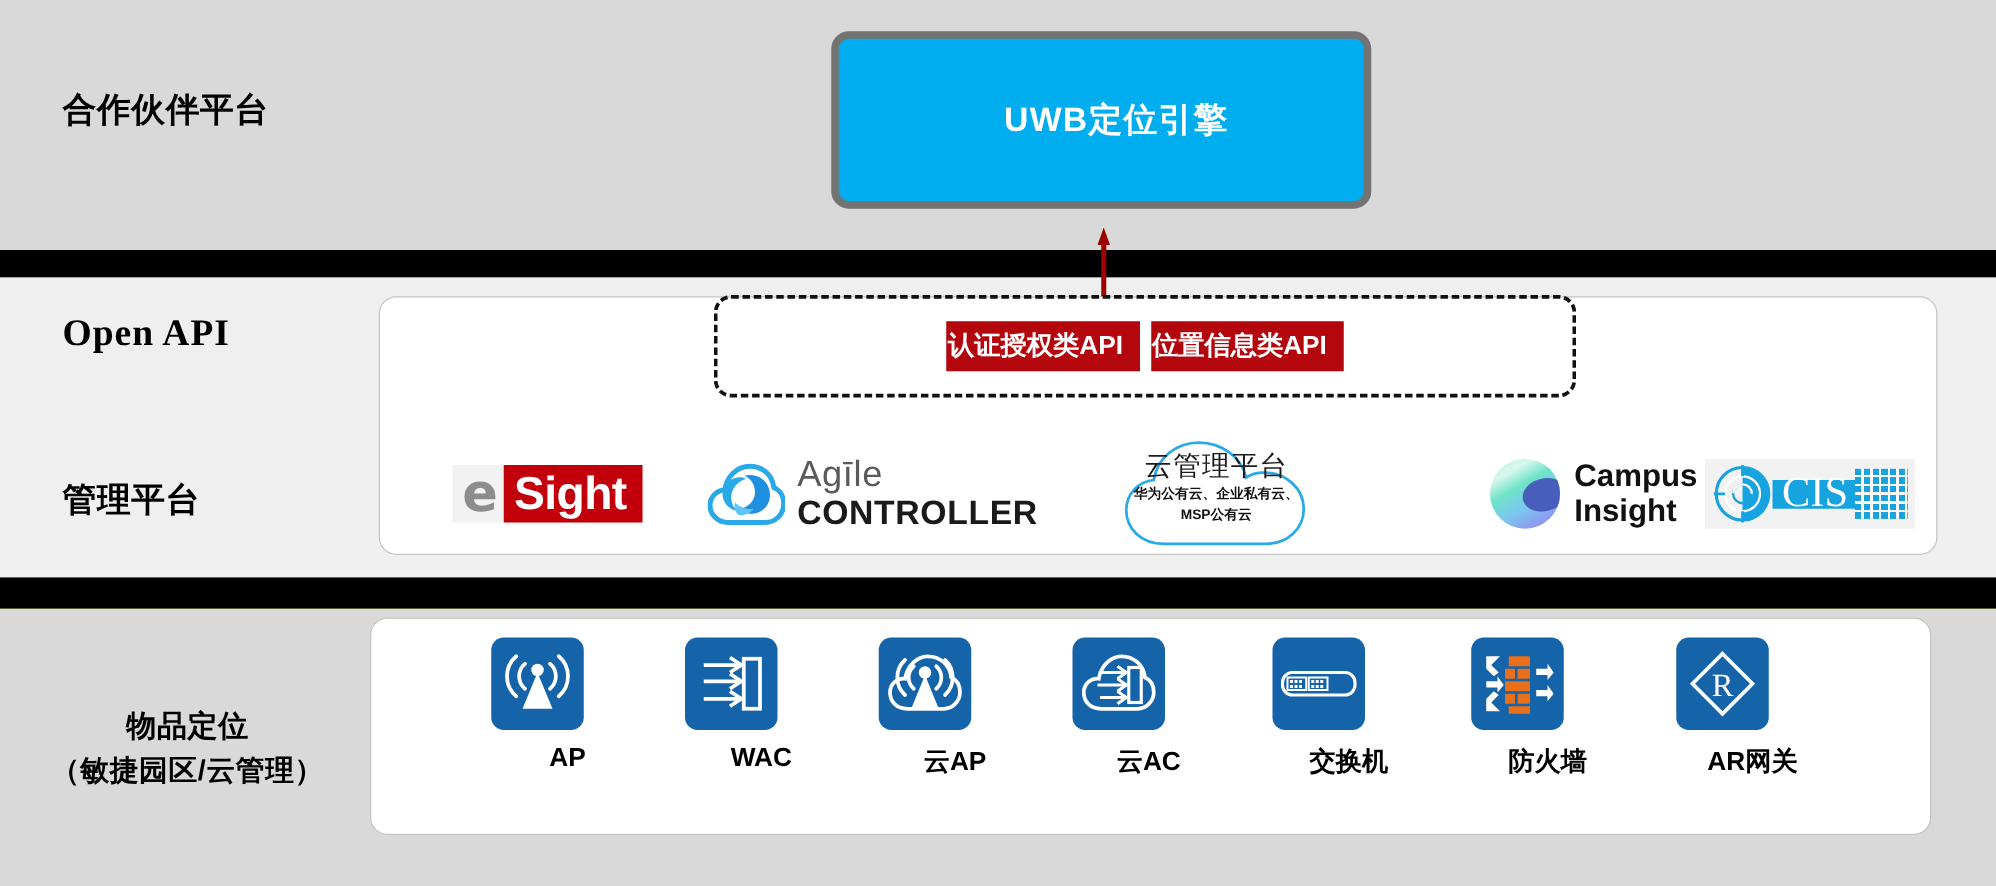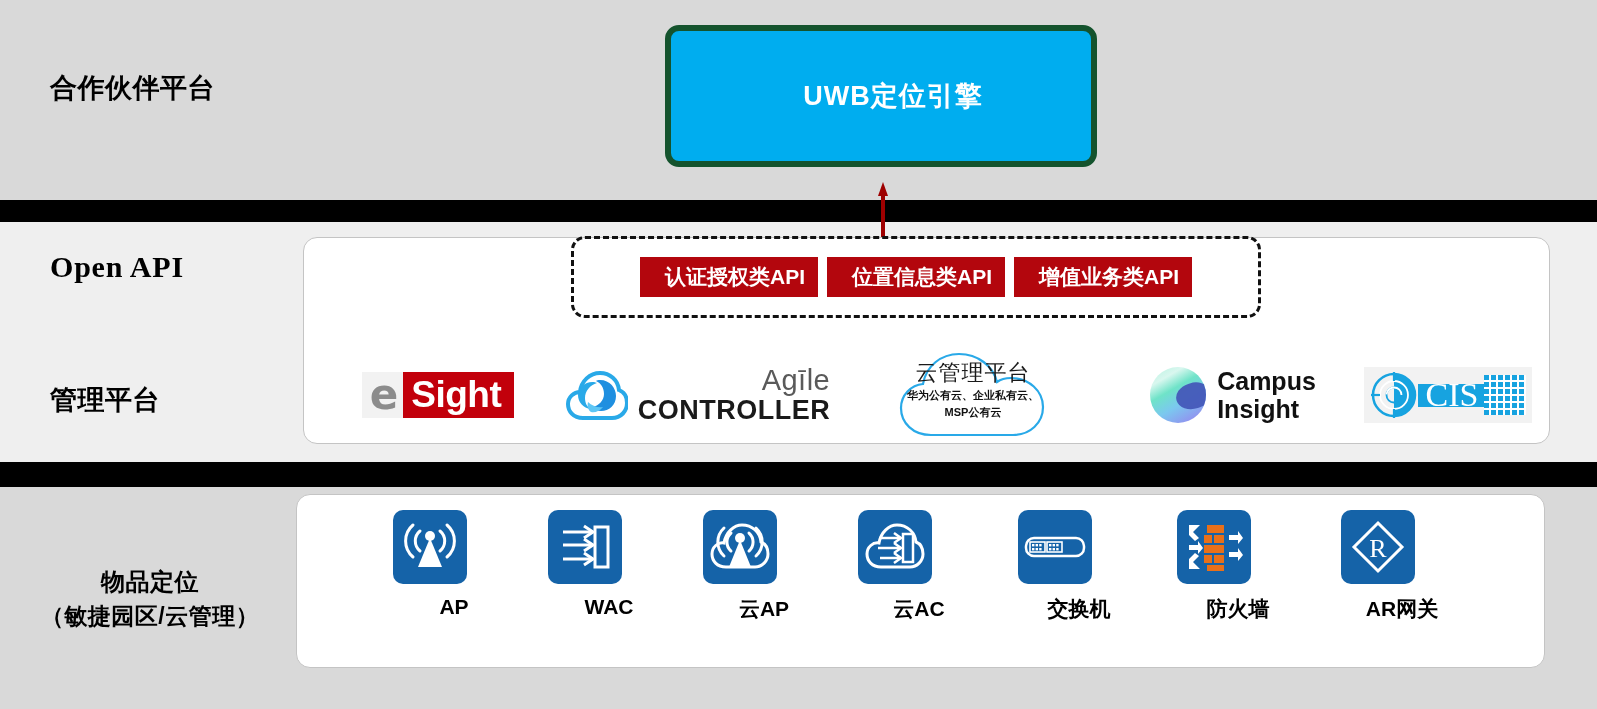--- a/index.html
+++ b/index.html
@@ -91,21 +91,21 @@
   }
 
   
   .uwb-box {
     position: absolute;
     left: 665px;
     top: 25px;
     width: 432px;
     height: 142px;
     background: #00adef;
-    border: 6px solid #14532d;
+    border: 6px solid #737373;
     border-radius: 14px;
     box-sizing: border-box;
     display: flex;
     flex-direction: column;
     align-items: center;
     justify-content: center;
     gap: 20px;
     padding-left: 24px;
   }
   .uwb-title {
@@ -166,21 +166,21 @@
     align-items: center;
     justify-content: center;
     gap: 9px;
     background: transparent;
   }
   .api-chip {
     background: #b3060d;
     color: #ffffff;
     font-size: 21px;
     font-weight: bold;
-    padding: 9px 13px 10px 25px;
+    padding: 9px 13px 10px 1px;
     line-height: 1;
     white-space: nowrap;
   }
 
   
   .logo-row {
     position: absolute;
     left: 303px;
     top: 345px;
     width: 1247px;
@@ -223,21 +223,20 @@
   
   .agile {
     display: flex;
     align-items: center;
     gap: 10px;
   }
   .agile-text {
     display: flex;
     flex-direction: column;
     line-height: 1;
-    text-align: right;
   }
   .agile-text .t1 {
     color: #5a5a5a;
     font-size: 29px;
     letter-spacing: 0.5px;
   }
   .agile-text .t2 {
     color: #1a1a1a;
     font-size: 27px;
     font-weight: bold;
@@ -400,21 +399,20 @@
   <svg class="arrow-up" viewBox="0 0 10 78">
     <polygon points="5,0 10,14 0,14" fill="#9e0000"></polygon>
     <rect x="3" y="12" width="4" height="66" fill="#9e0000"></rect>
   </svg>
 
   <div class="panel panel-platform"></div>
 
   <div class="api-group">
     <div class="api-chip">认证授权类API</div>
     <div class="api-chip">位置信息类API</div>
-    <div class="api-chip">增值业务类API</div>
   </div>
 
   <div class="logo-row">
 
     <div class="logo-slot" style="left:20px; width:230px;">
       <div class="esight">
         <div class="e">e</div>
         <div class="sight">Sight</div>
       </div>
     </div>
@@ -441,21 +439,21 @@
           <path d="M26 58 C26 47 36 40 48 41 C52 33 62 29 71 32" fill="none" stroke="#29a9e8" stroke-width="2" opacity="0"></path>
         </svg>
         <div class="cm-text">
           <div class="cm-title">云管理平台</div>
           <div class="cm-sub">华为公有云、企业私有云、</div>
           <div class="cm-sub">MSP公有云</div>
         </div>
       </div>
     </div>
 
-    <div class="logo-slot" style="left:805px; width:250px;">
+    <div class="logo-slot" style="left:805px; width:250px;justify-content:flex-end;">
       <div class="campus">
         <div class="campus-circle"></div>
         <div class="campus-text">
           <div>Campus</div>
           <div>Insight</div>
         </div>
       </div>
     </div>
 
     <div class="logo-slot" style="left:1045px; width:200px;">

